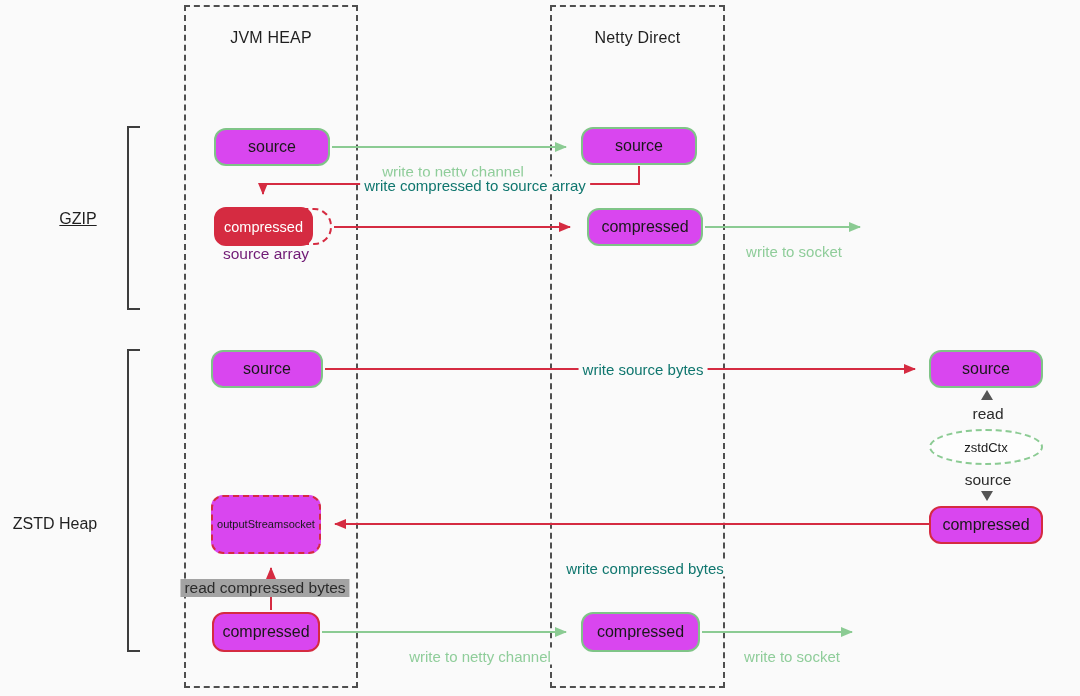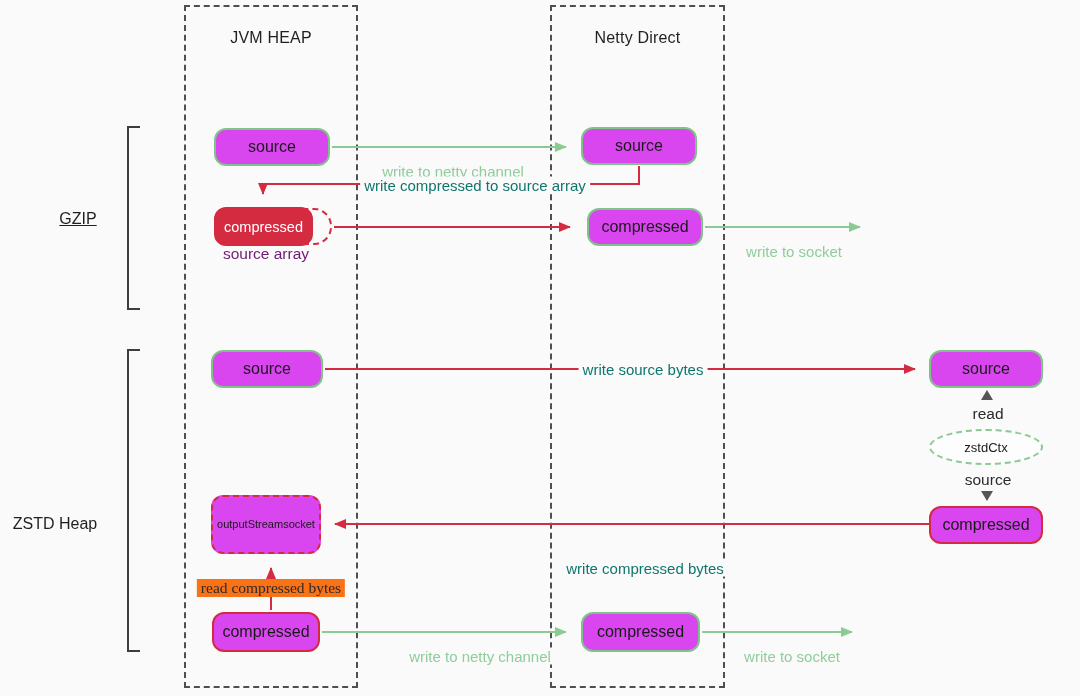--- a/index.html
+++ b/index.html
@@ -147,17 +147,17 @@
   </svg>
 
   <div class="flow-label green" style="left:453px; top:147px;">write to netty channel</div>
   <div class="flow-label red" style="left:475px; top:185px;">write compressed to source array</div>
   <div class="flow-label green" style="left:794px; top:227px;">write to socket</div>
 
   <div class="flow-label red" style="left:643px; top:369px;">write source bytes</div>
   <div class="flow-label dark" style="left:988px; top:414px;">read</div>
   <div class="flow-label dark" style="left:988px; top:480px;">source</div>
   <div class="flow-label red" style="left:645px; top:544px;margin-top:24px;">write compressed bytes</div>
-  <div class="flow-label dark" style="left:271px; top:588px; background:#f97316;font-family:Liberation Serif, serif;">read compressed bytes</div>
+  <div class="flow-label dark" style="left:265px; top:588px; background:#a3a3a3;">read compressed bytes</div>
   <div class="flow-label green" style="left:480px; top:632px;">write to netty channel</div>
   <div class="flow-label green" style="left:792px; top:632px;">write to socket</div>
 
 </div>
 
 </body></html>

